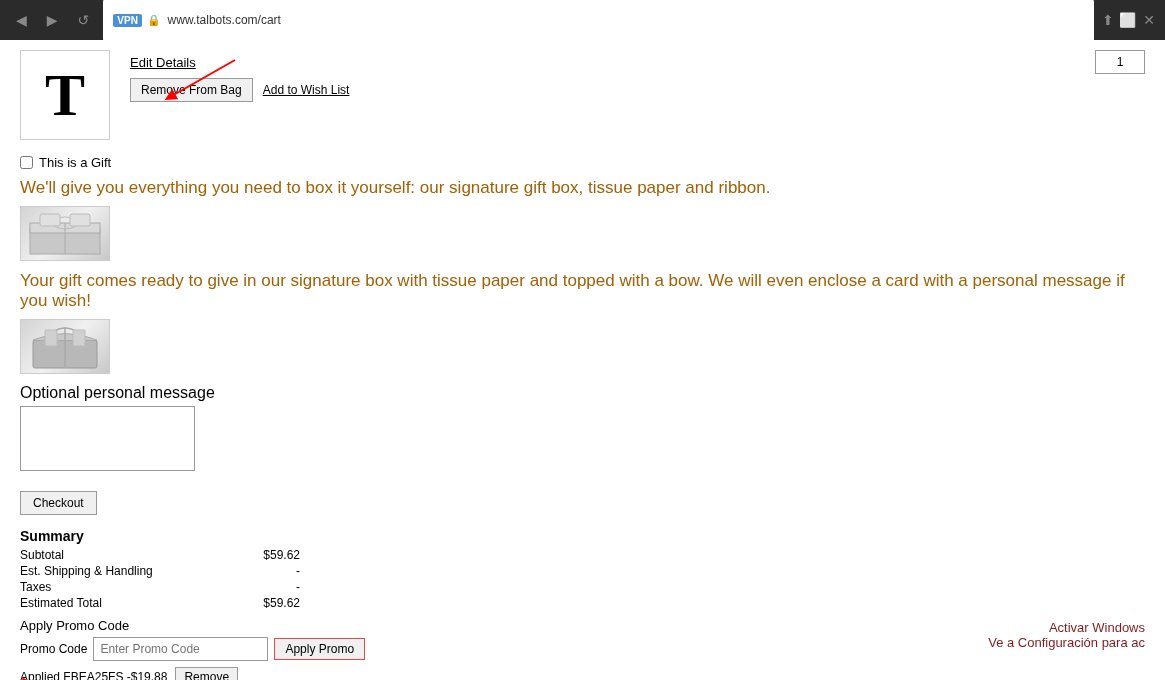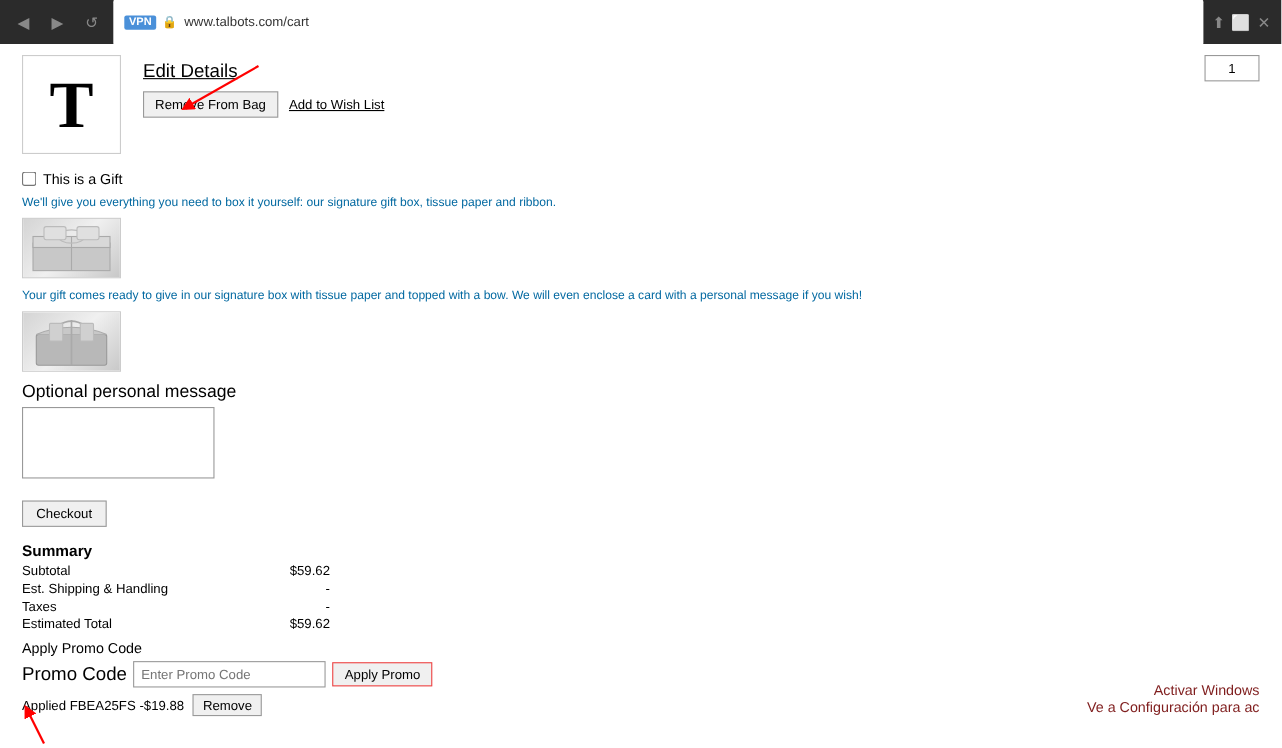--- a/index.html
+++ b/index.html
@@ -92,21 +92,21 @@
     }
     .product-actions {
       display: flex;
       flex-direction: column;
       gap: 8px;
       margin-top: 5px;
     }
     .edit-details-link {
       color: #000;
       text-decoration: underline;
-      font-size: 17px;
+      font-size: 13px;
       cursor: pointer;
       display: block;
     }
     .action-buttons {
       display: flex;
       align-items: center;
       gap: 10px;
     }
     .btn-remove-from-bag {
       border: 1px solid #999;
@@ -142,22 +142,22 @@
       gap: 6px;
       margin-bottom: 8px;
     }
     .radio-row {
       display: flex;
       align-items: center;
       gap: 6px;
       margin-bottom: 4px;
     }
     .gift-description {
-      font-size: 11px;
-      color: #0369a1;
+      font-size: 17px;
+      color: #a16207;
       margin-bottom: 8px;
       margin-left: 0;
     }
     .gift-image {
       width: 90px;
       height: 55px;
       border: 1px solid #ccc;
       background: #e8e8e8;
       margin-bottom: 10px;
       display: flex;
@@ -240,21 +240,21 @@
       font-weight: normal;
       margin-bottom: 4px;
     }
     .promo-input-row {
       display: flex;
       align-items: center;
       gap: 6px;
       margin-bottom: 6px;
     }
     .promo-label {
-      font-size: 17px;
+      font-size: 12px;
     }
     .promo-input {
       width: 175px;
       height: 24px;
       border: 1px solid #999;
       padding: 0 6px;
       font-size: 12px;
       color: #999;
     }
     .btn-apply-promo {

